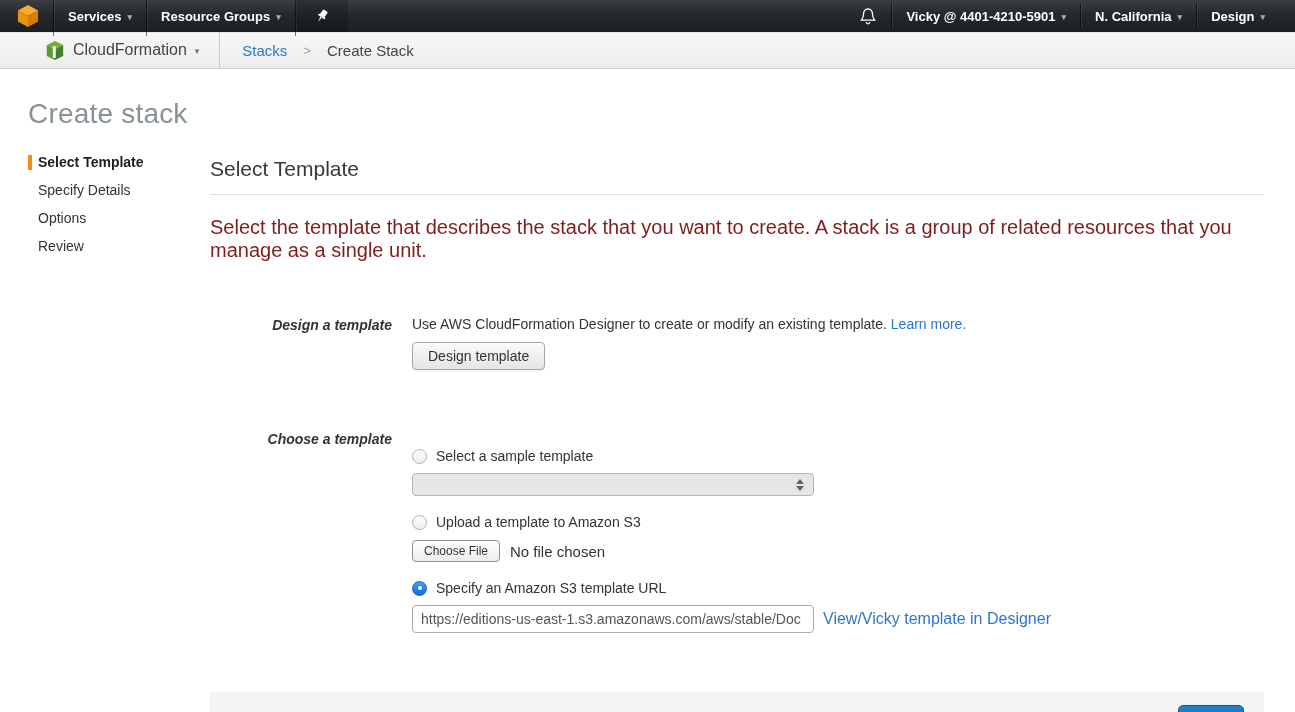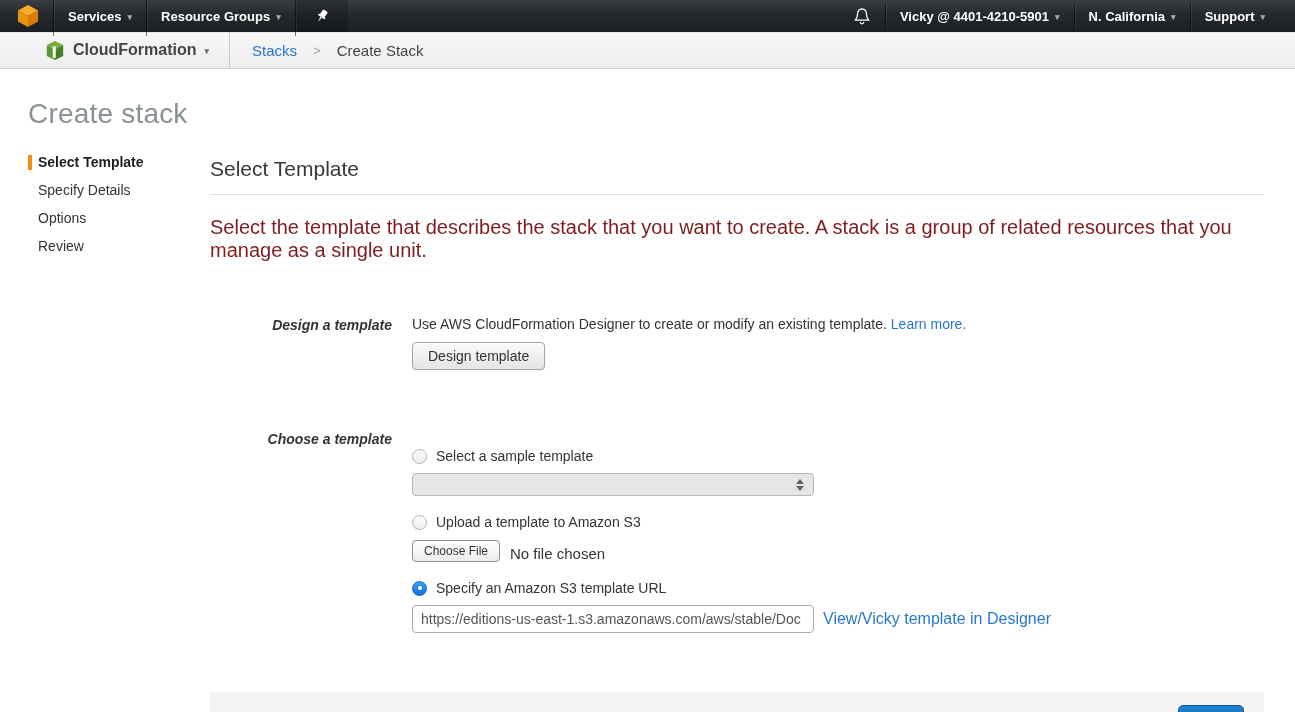--- a/index.html
+++ b/index.html
@@ -35,21 +35,21 @@
   .bell-box { padding: 0 14px; display: flex; align-items: center; height: 100%; cursor: pointer; }
 
   
   .subnav {
     height: 37px;
     background: linear-gradient(180deg, #f7f7f7, #ededed);
     border-bottom: 1px solid #cfcfcf;
     box-shadow: inset 0 1px 0 rgba(0,0,0,0.06);
     display: flex; align-items: center;
   }
-  .service-switch { display: flex; align-items: center; gap: 8px; padding: 0 20px 0 45px; height: 100%; cursor: pointer; font-weight: bold; }
+  .service-switch { display: flex; align-items: center; gap: 8px; padding: 0 20px 0 45px; height: 100%; cursor: pointer; }
   .service-name { font-size: 16px; color: #444; }
   .subnav .caret { color: #6e7377; }
   .subnav-div { width: 1px; height: 37px; background: #c9c9c9; }
   .breadcrumb { display: flex; align-items: center; gap: 16px; padding-left: 22px; font-size: 15px; }
   .crumb-link { color: #2a76cf; text-decoration: none; cursor: pointer; }
   .crumb-sep { color: #9aa0a5; font-size: 13px; }
   .crumb-current { color: #444; }
 
   
   .page-title {
@@ -126,21 +126,21 @@
   }
   .select-stepper {
     width: 24px; height: 100%; border-left: 0;
     display: flex; flex-direction: column; align-items: center; justify-content: center; gap: 2px;
     padding-right: 2px;
   }
   .tri-up { width: 0; height: 0; border-left: 4px solid transparent; border-right: 4px solid transparent; border-bottom: 5px solid #636363; }
   .tri-down { width: 0; height: 0; border-left: 4px solid transparent; border-right: 4px solid transparent; border-top: 5px solid #636363; }
 
   
-  .file-row { display: flex; align-items: flex-end; gap: 10px; margin: 10px 0 0 0; }
+  .file-row { display: flex; align-items: center; gap: 10px; margin: 10px 0 0 0; }
   .file-btn {
     background: linear-gradient(180deg, #ffffff, #ececec);
     border: 1px solid #8f8f8f; border-radius: 4px;
     font-size: 12px; color: #333; padding: 3px 11px; cursor: pointer;
   }
   .file-status { font-size: 15px; color: #333; }
 
   
   .url-row { display: flex; align-items: center; gap: 9px; margin-top: 9px; }
   .url-input {
@@ -221,21 +221,21 @@
         <span>Vicky @ 4401-4210-5901</span>
         <span class="caret">▾</span>
       </div>
       <div class="vdiv short"></div>
       <div class="topnav-item">
         <span>N. California</span>
         <span class="caret">▾</span>
       </div>
       <div class="vdiv short"></div>
       <div class="topnav-item">
-        <span>Support</span>
+        <span>Design</span>
         <span class="caret">▾</span>
       </div>
     </div>
   </header>
 
   <div class="subnav">
     <div class="service-switch">
       <span class="icon">
         <svg width="20" height="21" viewBox="0 0 22 23">
           <polygon points="11,1 20,5.5 11,10 2,5.5" fill="#7aae3c"></polygon>

